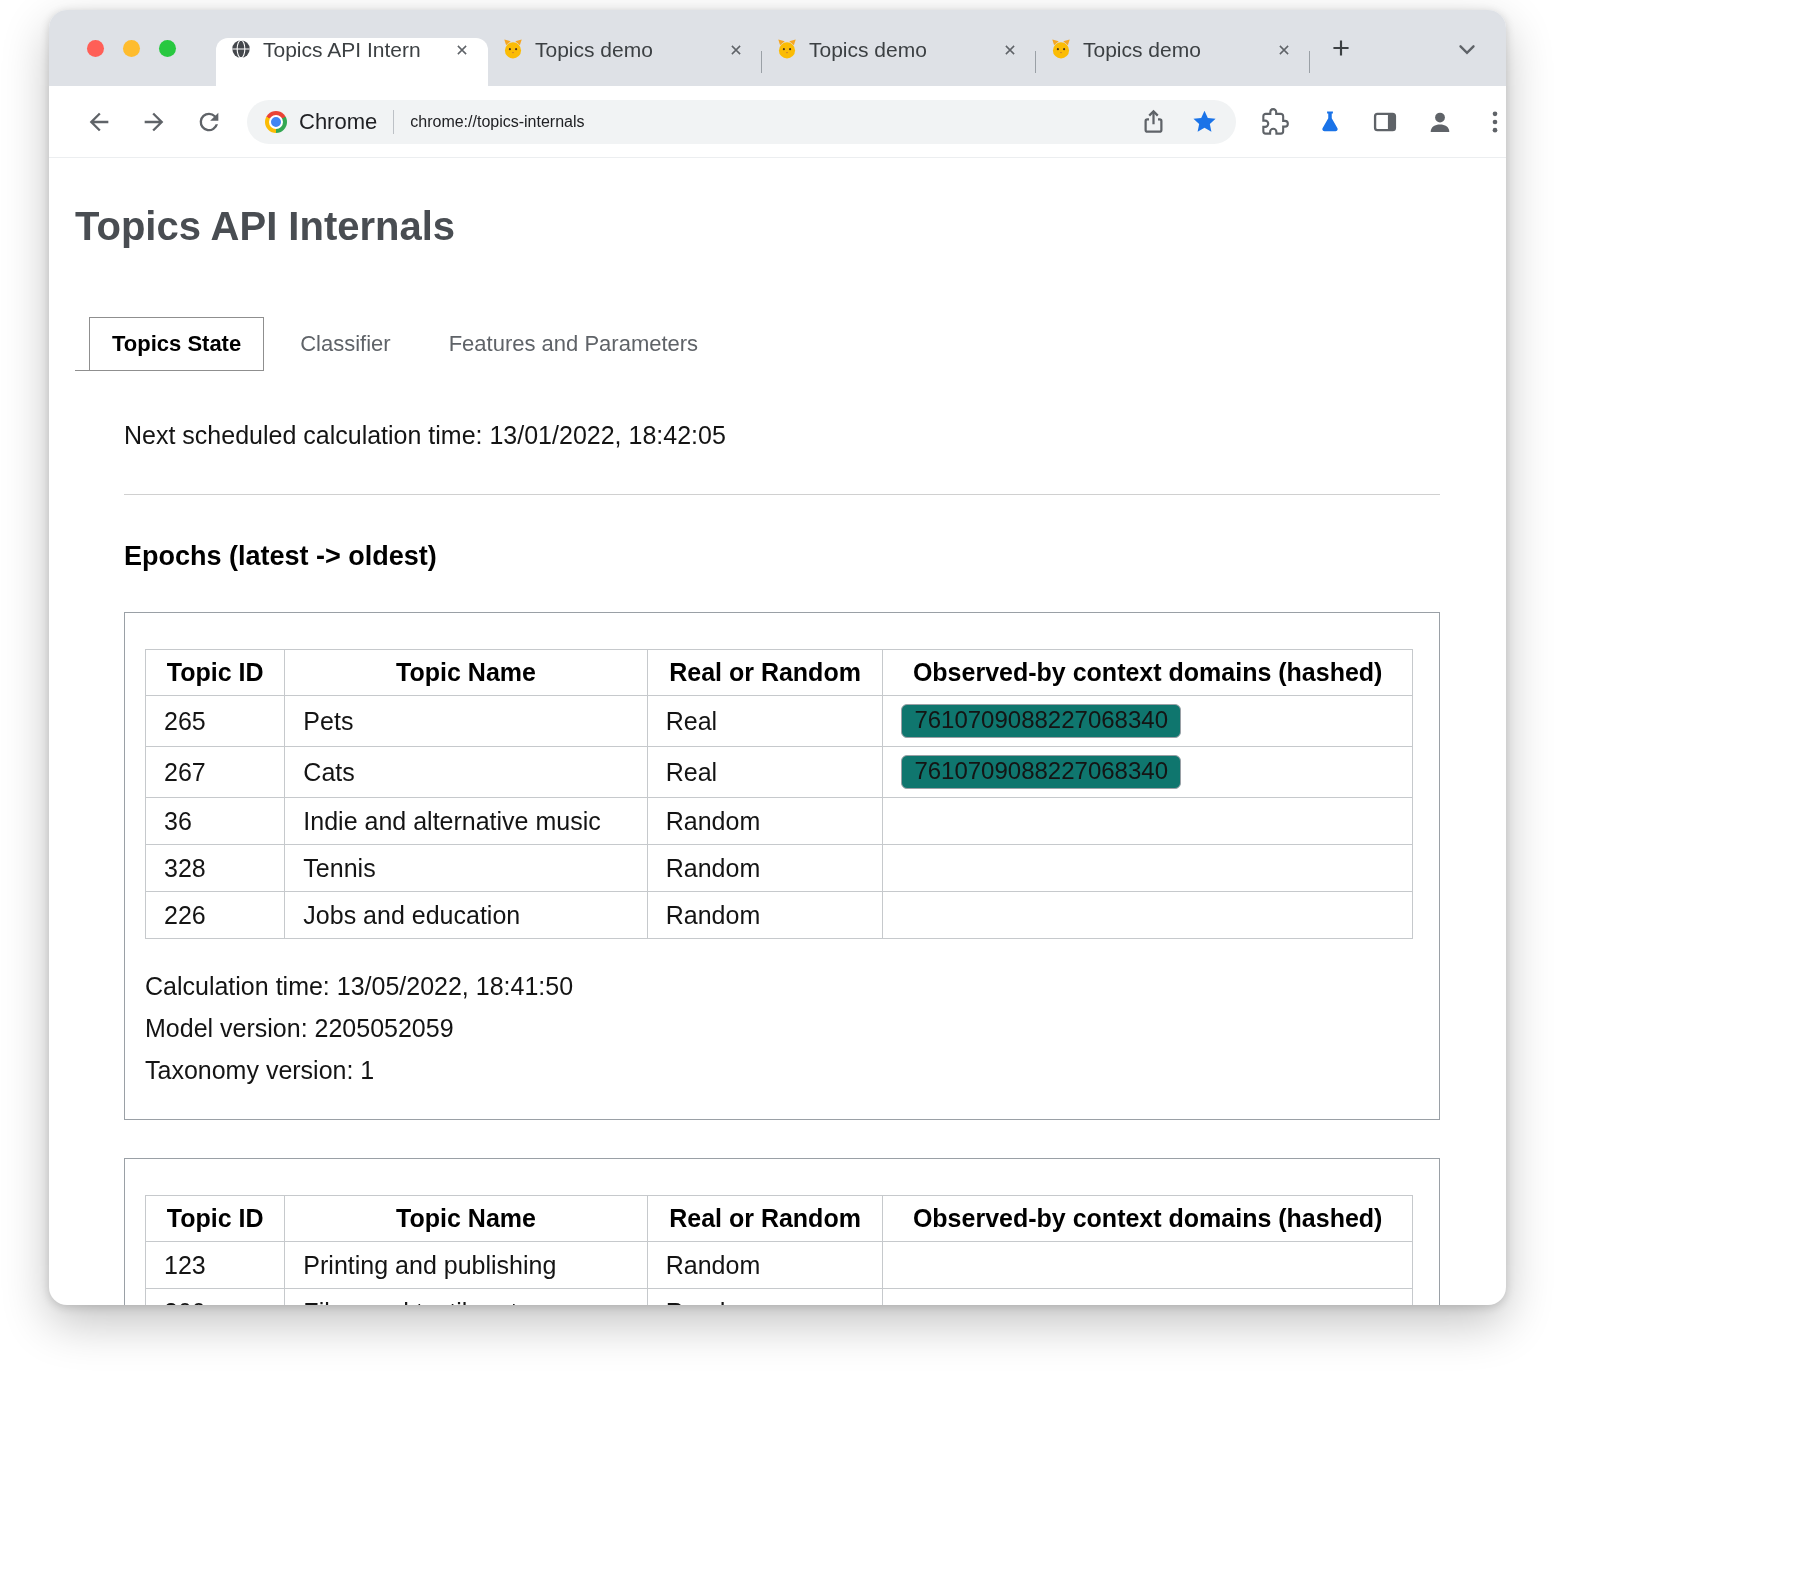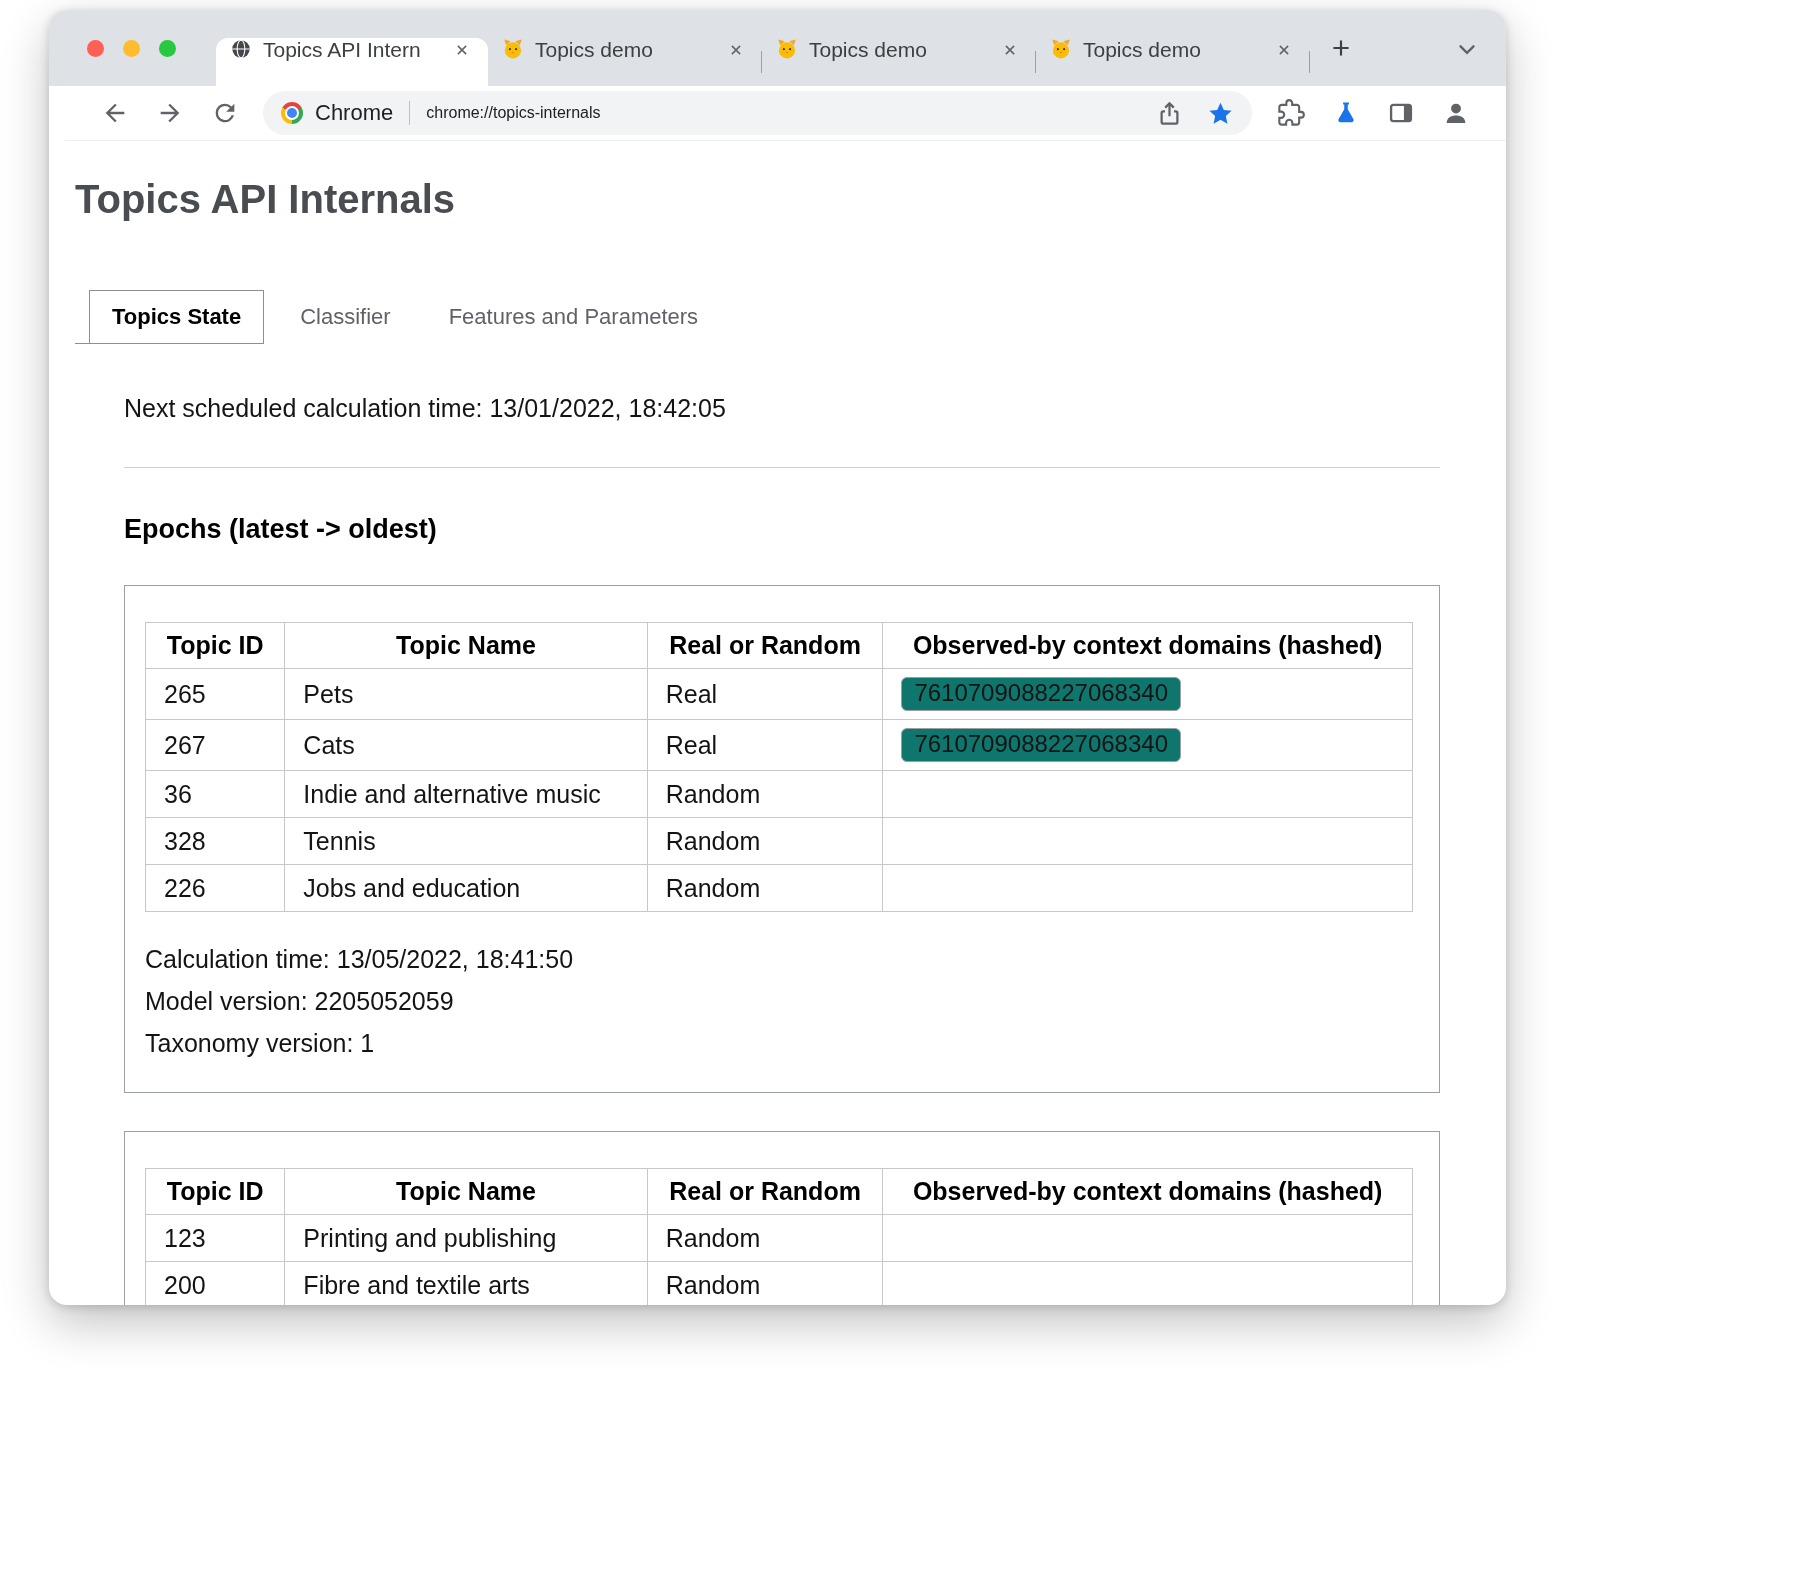--- a/index.html
+++ b/index.html
@@ -40,22 +40,22 @@
     display: flex; align-items: center; justify-content: center;
   }
   .favicon { width: 22px; height: 22px; flex: 0 0 auto; }
   .newtab-btn {
     align-self: center; margin-left: 14px; width: 34px; height: 34px;
     display: flex; align-items: center; justify-content: center; border-radius: 50%;
   }
   .tabsearch { position: absolute; right: 26px; top: 26px; width: 26px; height: 26px; }
   
   .toolbar {
-    height: 55px; background: #fff; display: flex; align-items: center;
-    padding-left: 28px; border-bottom: 1px solid #eceef0; margin-left: 16px;
+    height: 72px; background: #fff; display: flex; align-items: center;
+    padding-left: 28px; border-bottom: 1px solid #eceef0;
   }
   .navbtn {
     width: 44px; height: 44px; margin-right: 11px; flex: 0 0 auto;
     display: flex; align-items: center; justify-content: center; border-radius: 50%;
   }
   .omnibox {
     flex: 0 0 auto; width: 989px; height: 44px; margin-left: 5px;
     background: #f1f3f4; border-radius: 22px;
     display: flex; align-items: center; padding: 0 18px;
   }
@@ -71,21 +71,21 @@
   .omni-sep { width: 1px; height: 24px; background: #bdc1c6; margin: 0 16px; flex: 0 0 auto; }
   .url { font-size: 16px; color: #202124; flex: 1; white-space: nowrap; overflow: hidden; }
   .omni-icon { width: 27px; height: 27px; margin-left: 24px; flex: 0 0 auto; }
   .tool-icons { display: flex; gap: 11px; margin-left: 17px; }
   .tool-icon {
     width: 44px; height: 44px; border-radius: 50%; flex: 0 0 auto;
     display: flex; align-items: center; justify-content: center;
   }
   
   .content { padding-left: 26px; }
-  h1.page-title { margin-top: 36px; font-size: 40px; font-weight: 700; color: #494d52; }
+  h1.page-title { margin-top: 46px; font-size: 40px; font-weight: 700; color: #494d52; }
   .page-tabs {
     position: relative; display: flex; align-items: center;
     margin: 68px 0 0 14px; font-size: 22px;
   }
   .page-tabs::before {
     content: ''; position: absolute; left: -14px; bottom: 0;
     width: 14px; height: 1px; background: #8f8f8f;
   }
   .ptab { padding: 13px 22px; white-space: nowrap; }
   .ptab.active { border: 1px solid #8f8f8f; font-weight: 700; color: #000; }

